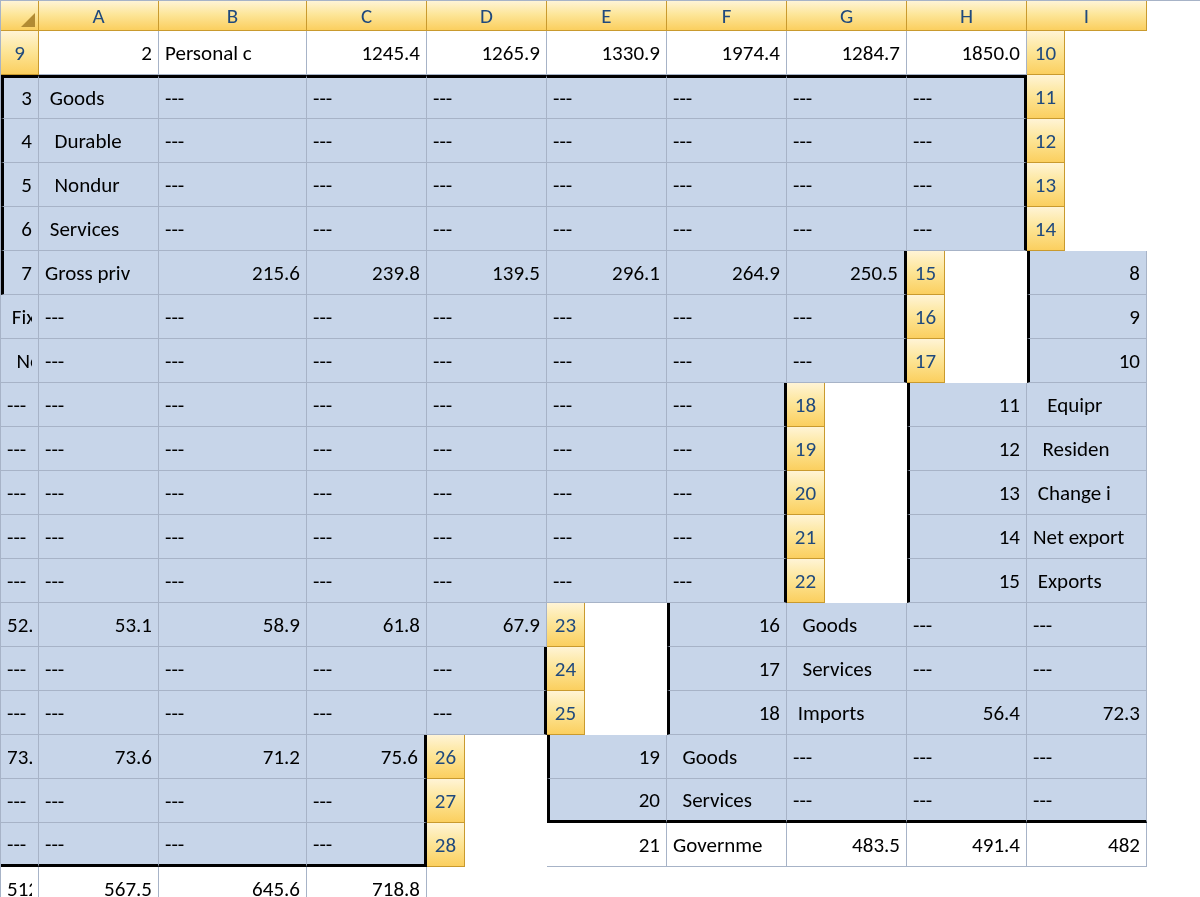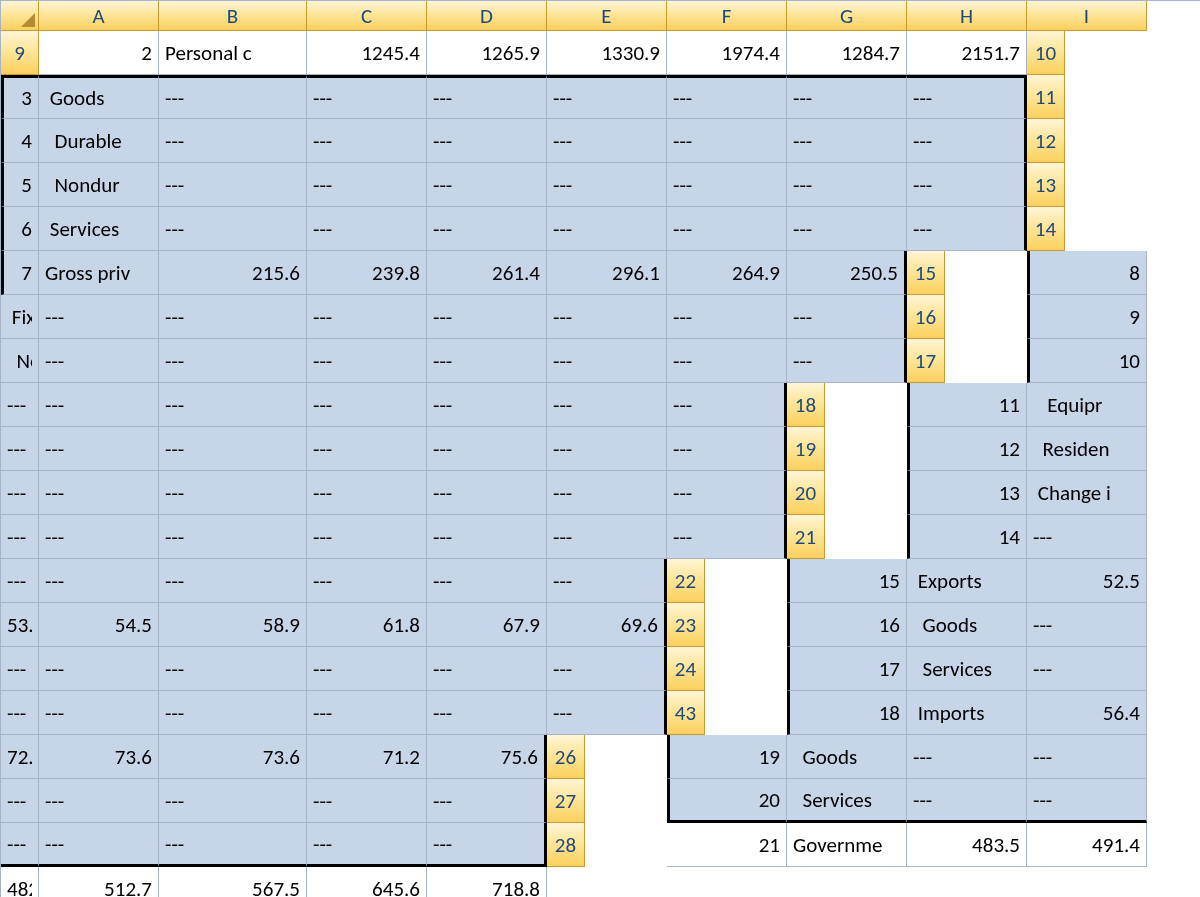--- a/index.html
+++ b/index.html
@@ -86,21 +86,21 @@
     <div class="cell num">
       <span>1330.9</span>
     </div>
     <div class="cell num">
       <span>1974.4</span>
     </div>
     <div class="cell num">
       <span>1284.7</span>
     </div>
     <div class="cell num">
-      <span>2151.7</span>
+      <span>1850.0</span>
     </div>
     <div class="cell rowhdr">10</div>
     <div class="cell num sel sel-top sel-left">
       <span>3</span>
     </div>
     <div class="cell txt sel sel-top">
       <span>&nbsp;Goods</span>
     </div>
     <div class="cell txt sel sel-top">
       <span>---</span>
@@ -214,21 +214,21 @@
     <div class="cell txt sel">
       <span>Gross&nbsp;priv</span>
     </div>
     <div class="cell num sel">
       <span>215.6</span>
     </div>
     <div class="cell num sel">
       <span>239.8</span>
     </div>
     <div class="cell num sel">
-      <span>261.4</span>
+      <span>139.5</span>
     </div>
     <div class="cell num sel">
       <span>296.1</span>
     </div>
     <div class="cell num sel">
       <span>264.9</span>
     </div>
     <div class="cell num sel sel-right">
       <span>250.5</span>
     </div>
@@ -395,20 +395,23 @@
       <span>---</span>
     </div>
     <div class="cell txt sel sel-right">
       <span>---</span>
     </div>
     <div class="cell rowhdr">21</div>
     <div class="cell num sel sel-left">
       <span>14</span>
     </div>
     <div class="cell txt sel">
+      <span>Net&nbsp;export</span>
+    </div>
+    <div class="cell txt sel">
       <span>---</span>
     </div>
     <div class="cell txt sel">
       <span>---</span>
     </div>
     <div class="cell txt sel">
       <span>---</span>
     </div>
     <div class="cell txt sel">
       <span>---</span>
@@ -429,34 +432,28 @@
     <div class="cell txt sel">
       <span>&nbsp;Exports</span>
     </div>
     <div class="cell num sel">
       <span>52.5</span>
     </div>
     <div class="cell num sel">
       <span>53.1</span>
     </div>
     <div class="cell num sel">
-      <span>54.5</span>
-    </div>
-    <div class="cell num sel">
       <span>58.9</span>
     </div>
     <div class="cell num sel">
       <span>61.8</span>
     </div>
     <div class="cell num sel">
       <span>67.9</span>
     </div>
-    <div class="cell num sel sel-right">
-      <span>69.6</span>
-    </div>
     <div class="cell rowhdr">23</div>
     <div class="cell num sel sel-left">
       <span>16</span>
     </div>
     <div class="cell txt sel">
       <span>&nbsp;&nbsp;Goods</span>
     </div>
     <div class="cell txt sel">
       <span>---</span>
     </div>
@@ -499,21 +496,21 @@
     </div>
     <div class="cell txt sel">
       <span>---</span>
     </div>
     <div class="cell txt sel">
       <span>---</span>
     </div>
     <div class="cell txt sel sel-right">
       <span>---</span>
     </div>
-    <div class="cell rowhdr">43</div>
+    <div class="cell rowhdr">25</div>
     <div class="cell num sel sel-left">
       <span>18</span>
     </div>
     <div class="cell txt sel">
       <span>&nbsp;Imports</span>
     </div>
     <div class="cell num sel">
       <span>56.4</span>
     </div>
     <div class="cell num sel">

